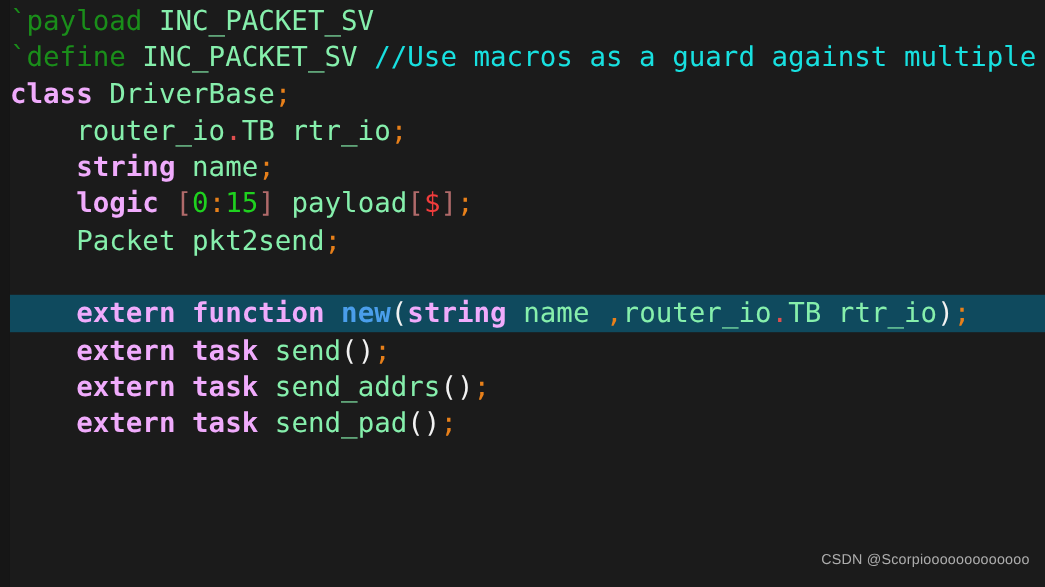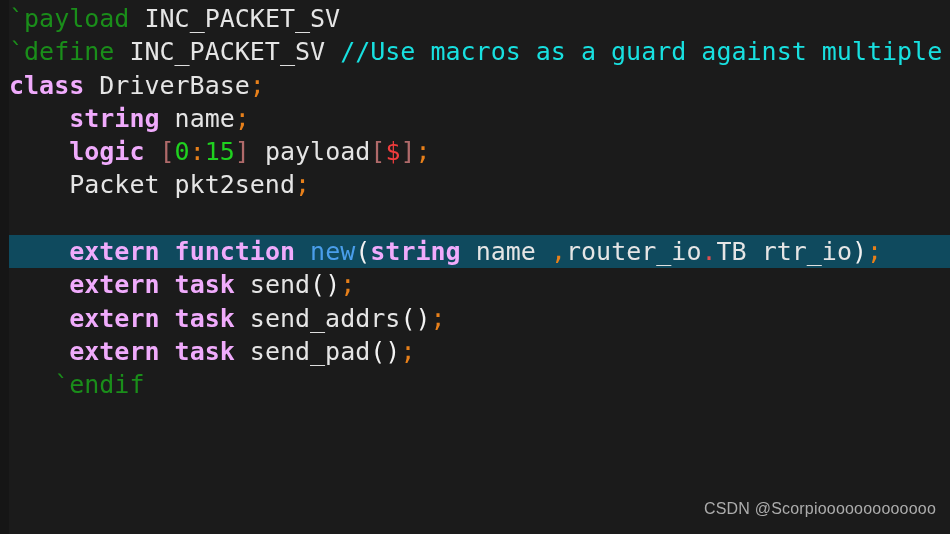--- a/index.html
+++ b/index.html
@@ -46,58 +46,59 @@
   .code-line.highlighted::before {
     content: "";
     position: absolute;
     left: 0; top: 0;
     width: 9px; height: 100%;
     background: #1b1b1b;
   }
   
   .t-pp       { color: #1a8e1a; }              
   .t-kw       { color: #f0abfc; font-weight: bold; }  
-  .t-kw2      { color: #4a9eeb; font-weight: normal; }  
-  .t-plain    { color: #e5e5e5; }
+  .t-kw2      { color: #4a9eeb; font-weight: bold; }  
+  .t-plain    { color: #86efac; }
   .t-comment  { color: #18e0e0; }
   .t-punc     { color: #e8801a; }              
   .t-dot      { color: #e04f4f; }              
   .t-bracket  { color: #b06a6a; }              
   .t-num      { color: #1fd11f; }              
   .t-dollar   { color: #f03c3c; }              
   .t-paren    { color: #f2f2f2; }              
   #watermark {
     position: absolute;
     right: 14px;
     bottom: 9px;
     color: #b9b9b9;
     font-family: "Liberation Sans", sans-serif;
-    font-size: 16px;
+    font-size: 13px;
     letter-spacing: 0.2px;
     z-index: 5;
     opacity: 0.92;
   }
 </style>
 </head>
 <body>
 
 <div id="editor">
 
   <div id="gutter-strip"></div>
 
   <div id="code-lines">
       <div class="code-line"><span class="t-pp">`payload</span><span class="t-plain"> INC_PACKET_SV</span></div>
       <div class="code-line"><span class="t-pp">`define</span><span class="t-plain"> INC_PACKET_SV </span><span class="t-comment">//Use macros as a guard against multiple</span></div>
       <div class="code-line"><span class="t-kw">class</span><span class="t-plain"> DriverBase</span><span class="t-punc">;</span></div>
+      <div class="code-line"><span class="t-plain">    router_io</span><span class="t-dot">.</span><span class="t-plain">TB rtr_io</span><span class="t-punc">;</span></div>
       <div class="code-line"><span class="t-plain">    </span><span class="t-kw">string</span><span class="t-plain"> name</span><span class="t-punc">;</span></div>
       <div class="code-line"><span class="t-plain">    </span><span class="t-kw">logic</span><span class="t-plain"> </span><span class="t-bracket">[</span><span class="t-num">0</span><span class="t-punc">:</span><span class="t-num">15</span><span class="t-bracket">]</span><span class="t-plain"> payload</span><span class="t-bracket">[</span><span class="t-dollar">$</span><span class="t-bracket">]</span><span class="t-punc">;</span></div>
       <div class="code-line"><span class="t-plain">    Packet pkt2send</span><span class="t-punc">;</span></div>
       <div class="code-line">&nbsp;</div>
       <div class="code-line highlighted"><span class="t-plain">    </span><span class="t-kw">extern</span><span class="t-plain"> </span><span class="t-kw">function</span><span class="t-plain"> </span><span class="t-kw2">new</span><span class="t-paren">(</span><span class="t-kw">string</span><span class="t-plain"> name </span><span class="t-punc">,</span><span class="t-plain">router_io</span><span class="t-dot">.</span><span class="t-plain">TB rtr_io</span><span class="t-paren">)</span><span class="t-punc">;</span></div>
       <div class="code-line"><span class="t-plain">    </span><span class="t-kw">extern</span><span class="t-plain"> </span><span class="t-kw">task</span><span class="t-plain"> send</span><span class="t-paren">()</span><span class="t-punc">;</span></div>
       <div class="code-line"><span class="t-plain">    </span><span class="t-kw">extern</span><span class="t-plain"> </span><span class="t-kw">task</span><span class="t-plain"> send_addrs</span><span class="t-paren">()</span><span class="t-punc">;</span></div>
       <div class="code-line"><span class="t-plain">    </span><span class="t-kw">extern</span><span class="t-plain"> </span><span class="t-kw">task</span><span class="t-plain"> send_pad</span><span class="t-paren">()</span><span class="t-punc">;</span></div>
-      <div class="code-line"><span class="t-plain">   </span><span class="t-pp">`endif</span></div>
+      <div class="code-line"><span class="t-plain">   </span></div>
     </div>
 
   <div id="watermark">CSDN @Scorpiooooooooooooo</div>
 
 </div>
 
 </body></html>

